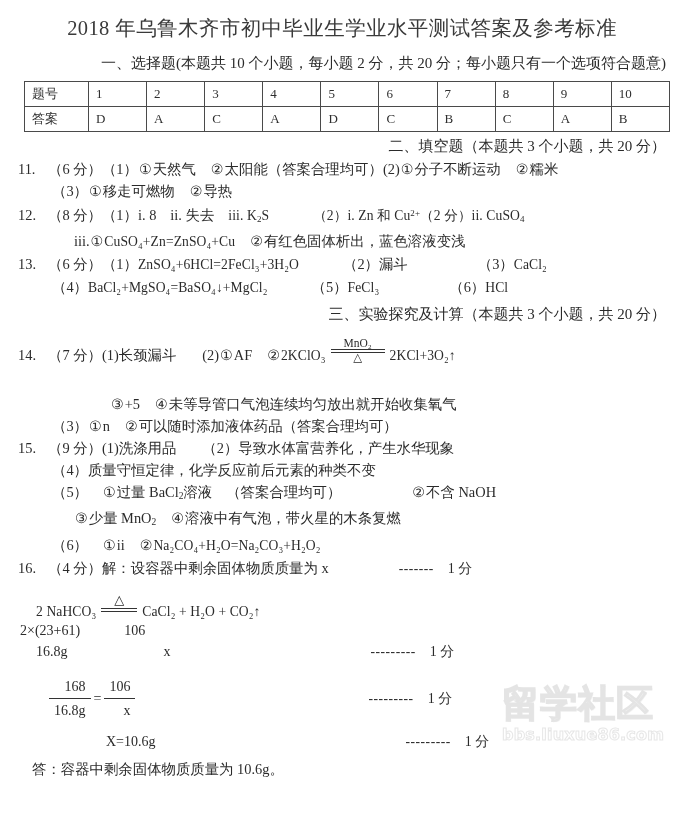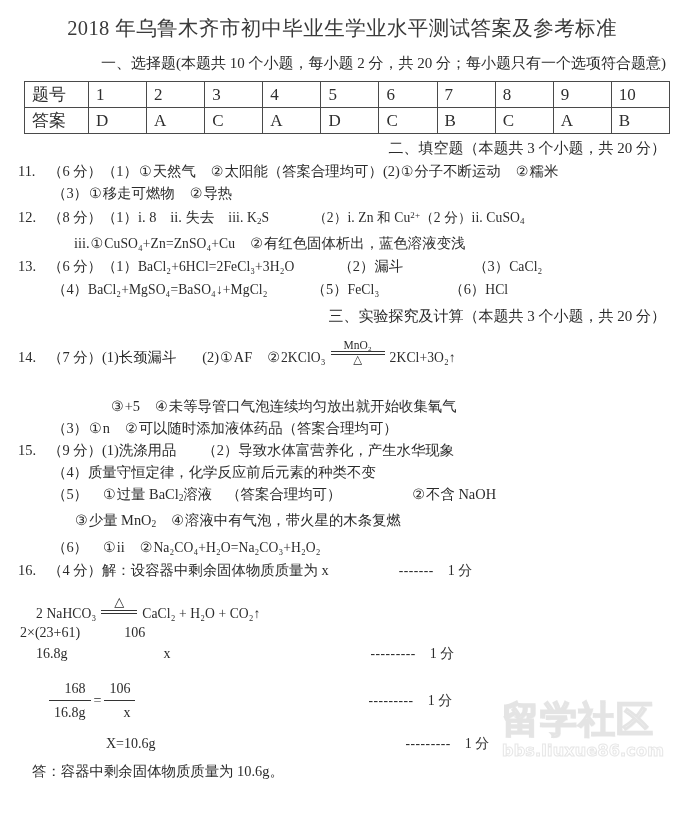--- a/index.html
+++ b/index.html
@@ -76,21 +76,21 @@
   
   table.answers {
     border-collapse: collapse;
     margin: 6px 0 2px 6px;
     table-layout: fixed;
     width: 646px;
   }
   table.answers td {
     border: 1px solid #4a4a4a;
     height: 22px;
-    font-size: 17px;
+    font-size: 13px;
     padding: 1px 0 1px 7px;
     color: #2e2e2e;
     white-space: nowrap;
     overflow: hidden;
   }
   table.answers td.lead { width: 56px; }
 
   
   .rxn {
     display: inline-block;
@@ -160,21 +160,21 @@
     display: flex;
     align-items: center;
     white-space: nowrap;
     font-size: 13.8px;
   }
 
   
   .watermark {
     position: absolute;
     right: 6px;
-    bottom: 28px;
+    bottom: 44px;
     width: 172px;
     height: 74px;
     pointer-events: none;
     user-select: none;
     opacity: 0.9;
   }
   .wm-top {
     font-size: 37px;
     letter-spacing: 1px;
     line-height: 44px;
@@ -281,21 +281,21 @@
     <span class="chem">CuSO₄+Zn=ZnSO₄+Cu</span>
     <span class="sp"></span>
     <span class="circ">②</span>
     <span>有红色固体析出，蓝色溶液变浅</span>
   </div>
 
   <div class="qline">
     <span class="qnum">13.</span>
     <span>（6 分）</span>
     <span>（1）</span>
-    <span class="chem">BaCl₂+6HCl=2FeCl₃+3H₂O</span>
+    <span class="chem">ZnSO₄+6HCl=2FeCl₃+3H₂O</span>
     <span class="sp3"></span>
     <span>（2）漏斗</span>
     <span class="sp4"></span>
     <span>（3）</span>
     <span class="chem">CaCl₂</span>
   </div>
   <div class="qline indent1">
     <span>（4）</span>
     <span class="chem">BaCl₂+MgSO₄=BaSO₄↓+MgCl₂</span>
     <span class="sp3"></span>

